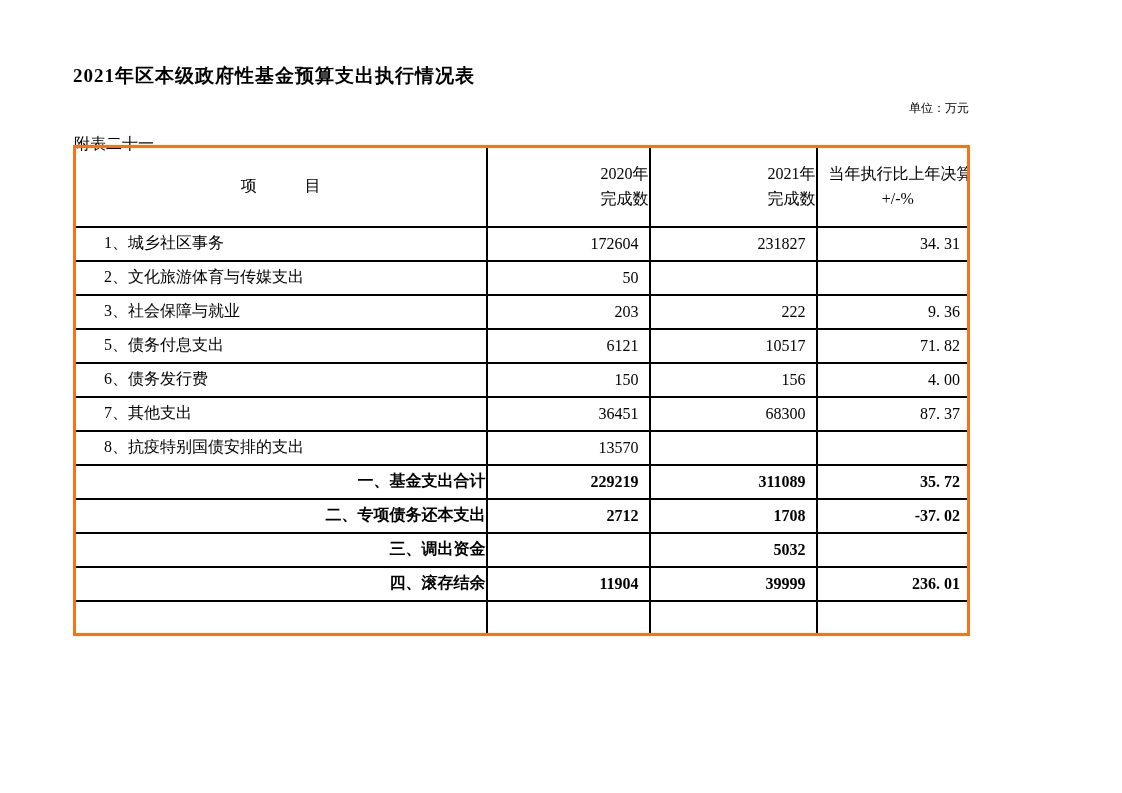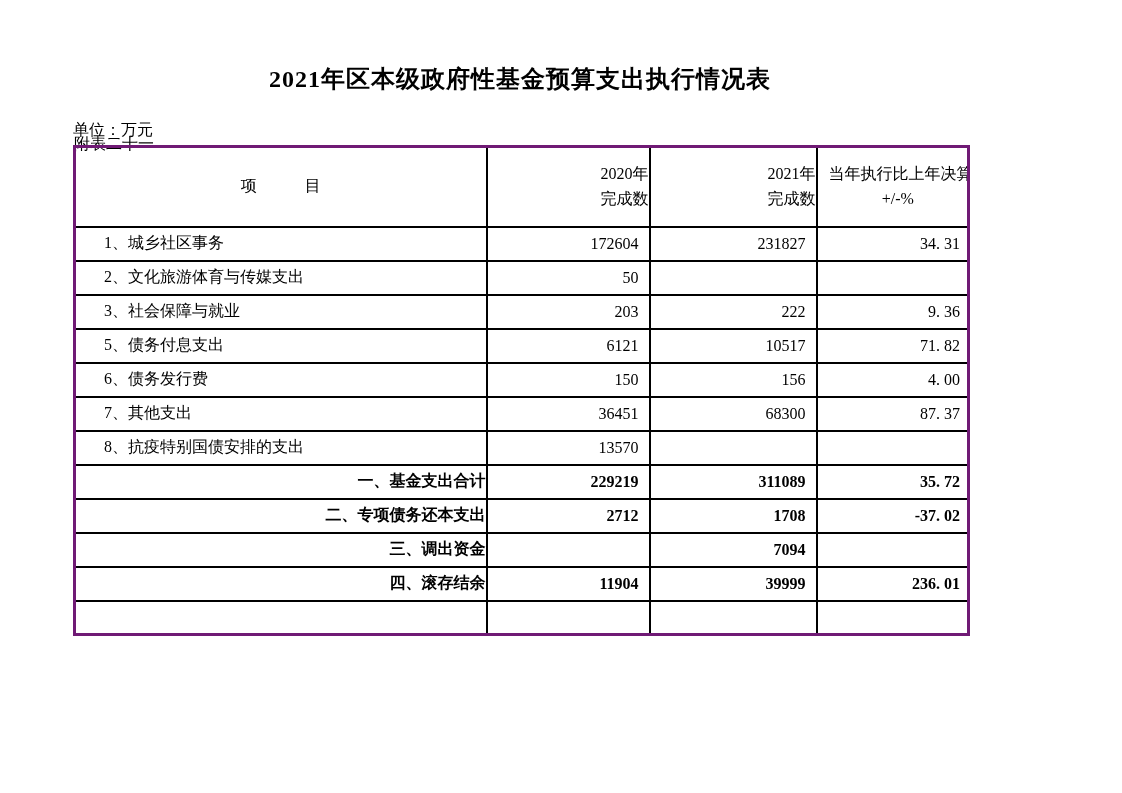--- a/index.html
+++ b/index.html
@@ -11,49 +11,48 @@
     background: #ffffff;
     font-family: "Liberation Serif", "DejaVu Serif", serif;
     color: #000000;
     overflow: hidden;
   }
   .doc-title {
     position: absolute;
     left: 73px;
     top: 63px;
     width: 894px;
-    text-align: center;
-    font-size: 24px;
+    font-size: 19px;
     font-weight: bold;
     letter-spacing: 1px;
     white-space: nowrap;
   }
   .annex-label {
     position: absolute;
     left: 74px;
     top: 121px;
     font-size: 16px;
     margin-top: 13px;
   }
   .unit-label {
     position: absolute;
     left: 73px;
-    top: 120px;
+    top: 100px;
     width: 896px;
-    text-align: left;
-    font-size: 16px;
+    text-align: right;
+    font-size: 12px;
   }
   table.budget {
     position: absolute;
     left: 73px;
     top: 145px;
     width: 894px;
     border-collapse: collapse;
     table-layout: fixed;
-    border: 3px solid #701a75;
+    border: 3px solid #f97316;
   }
   table.budget th, table.budget td {
     border: 2px solid #000;
     font-size: 16px;
     vertical-align: middle;
     overflow: hidden;
     white-space: nowrap;
   }
   table.budget thead tr { height: 80px; }
   table.budget tbody tr { height: 34px; }
@@ -151,21 +150,21 @@
       </tr>
       <tr class="row-bold">
         <td class="label-section">二、专项债务还本支出</td>
         <td class="num">2712</td>
         <td class="num">1708</td>
         <td class="pct">-37. 02</td>
       </tr>
       <tr class="row-bold">
         <td class="label-section">三、调出资金</td>
         <td class="num"></td>
-        <td class="num">7094</td>
+        <td class="num">5032</td>
         <td class="pct"></td>
       </tr>
       <tr class="row-bold">
         <td class="label-section">四、滚存结余</td>
         <td class="num">11904</td>
         <td class="num">39999</td>
         <td class="pct">236. 01</td>
       </tr>
       <tr>
         <td class="label-item"></td>

